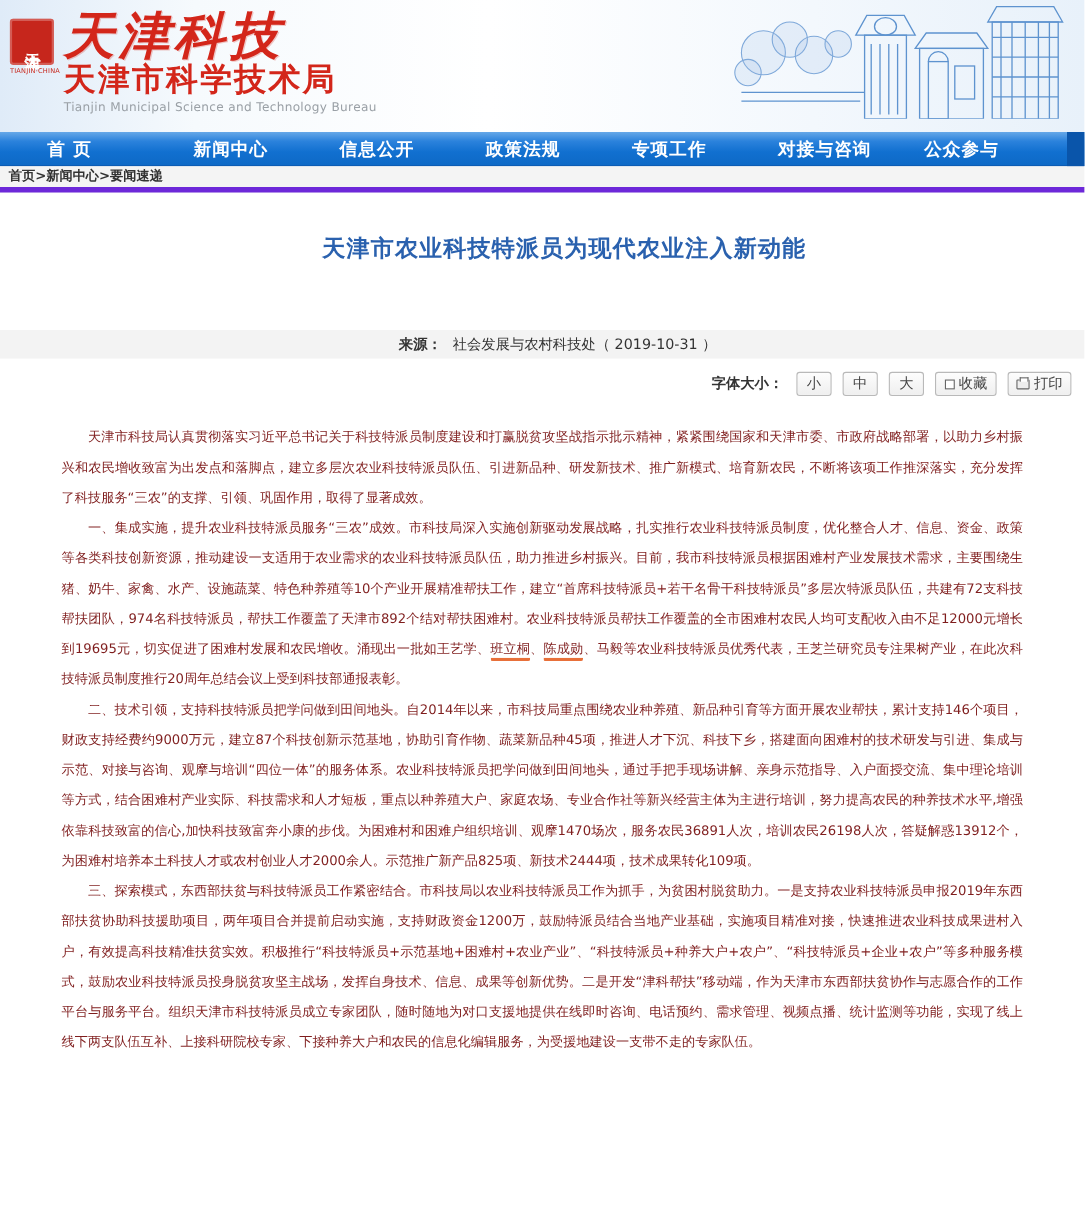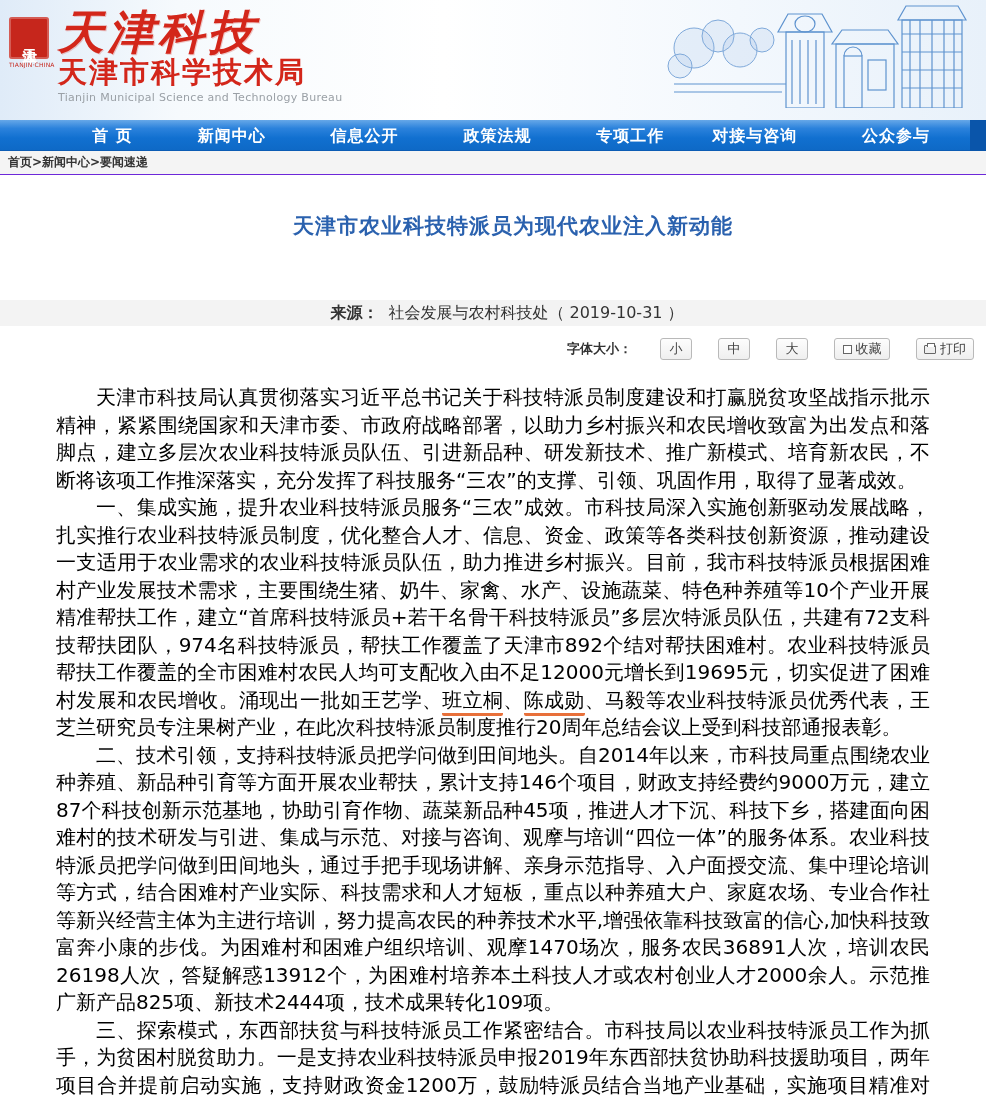--- a/index.html
+++ b/index.html
@@ -35,70 +35,70 @@
   .brand-org { font-size:29px; font-weight:bold; color:#d3261a; letter-spacing:2px; line-height:32px; }
   .brand-en  { font-size:11px; color:#9aa0a6; margin-top:3px; letter-spacing:.3px; }
   
   .nav-bar {
     position:relative; height:31px;
     background:linear-gradient(#66a8e8 0%, #2b82dc 28%, #1170d0 60%, #0e69c6 100%);
     display:flex; align-items:center; border-bottom:1px solid #0c5cb4;
   }
   .nav-items { display:flex; width:930px; }
   .nav-item {
-    flex:1; text-align:right; color:#fff; font-size:16px; font-weight:bold;
-    letter-spacing:1px; cursor:pointer; line-height:31px; white-space:nowrap;
+    flex:1; text-align:left; color:#fff; font-size:16px; font-weight:bold;
+    letter-spacing:1px; cursor:pointer; line-height:31px; white-space:nowrap;padding-left:43px;
   }
   .nav-endcap {
     position:absolute; right:0; top:0; width:16px; height:31px; background:#0a55aa;
   }
   
   .crumb-bar {
-    background:#f4f4f4; border-bottom:1px solid #6d28d9;
+    background:#f4f4f4; border-bottom:5px solid #6d28d9;
     height:24px; display:flex; align-items:center; padding-left:8px;
   }
   .crumb { font-size:12px; color:#333; font-weight:bold; }
   
   .article { padding:0 0 30px 0; }
   .article-title {
     text-align:center; color:#2a61ae; font-size:21px; font-weight:bold;
     letter-spacing:1px; margin-top:37px;margin-left:40px;
   }
   .meta-band {
     margin-top:60px; background:#f3f3f3; height:26px;
     display:flex; align-items:center; justify-content:center;
-    font-size:16px; color:#333;padding-left:28px;
+    font-size:13px; color:#333;padding-left:28px;
   }
   .meta-band .src-label { font-weight:bold; }
   .meta-band .src-value { margin-left:10px; }
   .meta-band .pub-date  { }
   .tools-row {
     display:flex; align-items:center; justify-content:flex-end;
-    padding:12px 12px 0 0; gap:26px;
+    padding:12px 12px 0 0; gap:10px;
   }
   .tools-label { font-size:13px; color:#333; font-weight:bold; margin-right:2px; }
   .tool-btn {
     min-width:32px; height:22px; padding:0 7px;
     background:linear-gradient(#fdfdfd,#efefef);
     border:1px solid #b9b9b9; border-radius:3px;
     font-size:13px; color:#444; cursor:pointer;
     display:inline-flex; align-items:center; justify-content:center; gap:4px;
     font-family:inherit;
   }
   .tool-btn.wide { min-width:56px; }
   .ico { display:inline-block; }
   .ico-collect { width:9px; height:9px; border:1px solid #666; background:#fff; }
   .ico-print { position:relative; width:12px; height:9px; border:1px solid #666; border-radius:1px; background:#eee; }
   .ico-print::before {
     content:""; position:absolute; left:2px; top:-3px; width:6px; height:3px;
     border:1px solid #666; border-bottom:none; background:#fff;
   }
   .body-text { padding:24px 56px 0 56px; }
   .body-text p {
-    font-size:20px; line-height:27.5px; color:#000000;
+    font-size:12px; line-height:27.5px; color:#7f1d1d;
     text-align:justify; text-indent:2em;
   }
   .mark-underline {
     border-bottom:3px solid #e8703a; padding-bottom:1px; border-radius:2px;
   }
 </style>
 </head>
 <body>
 
 <div class="site-header">

